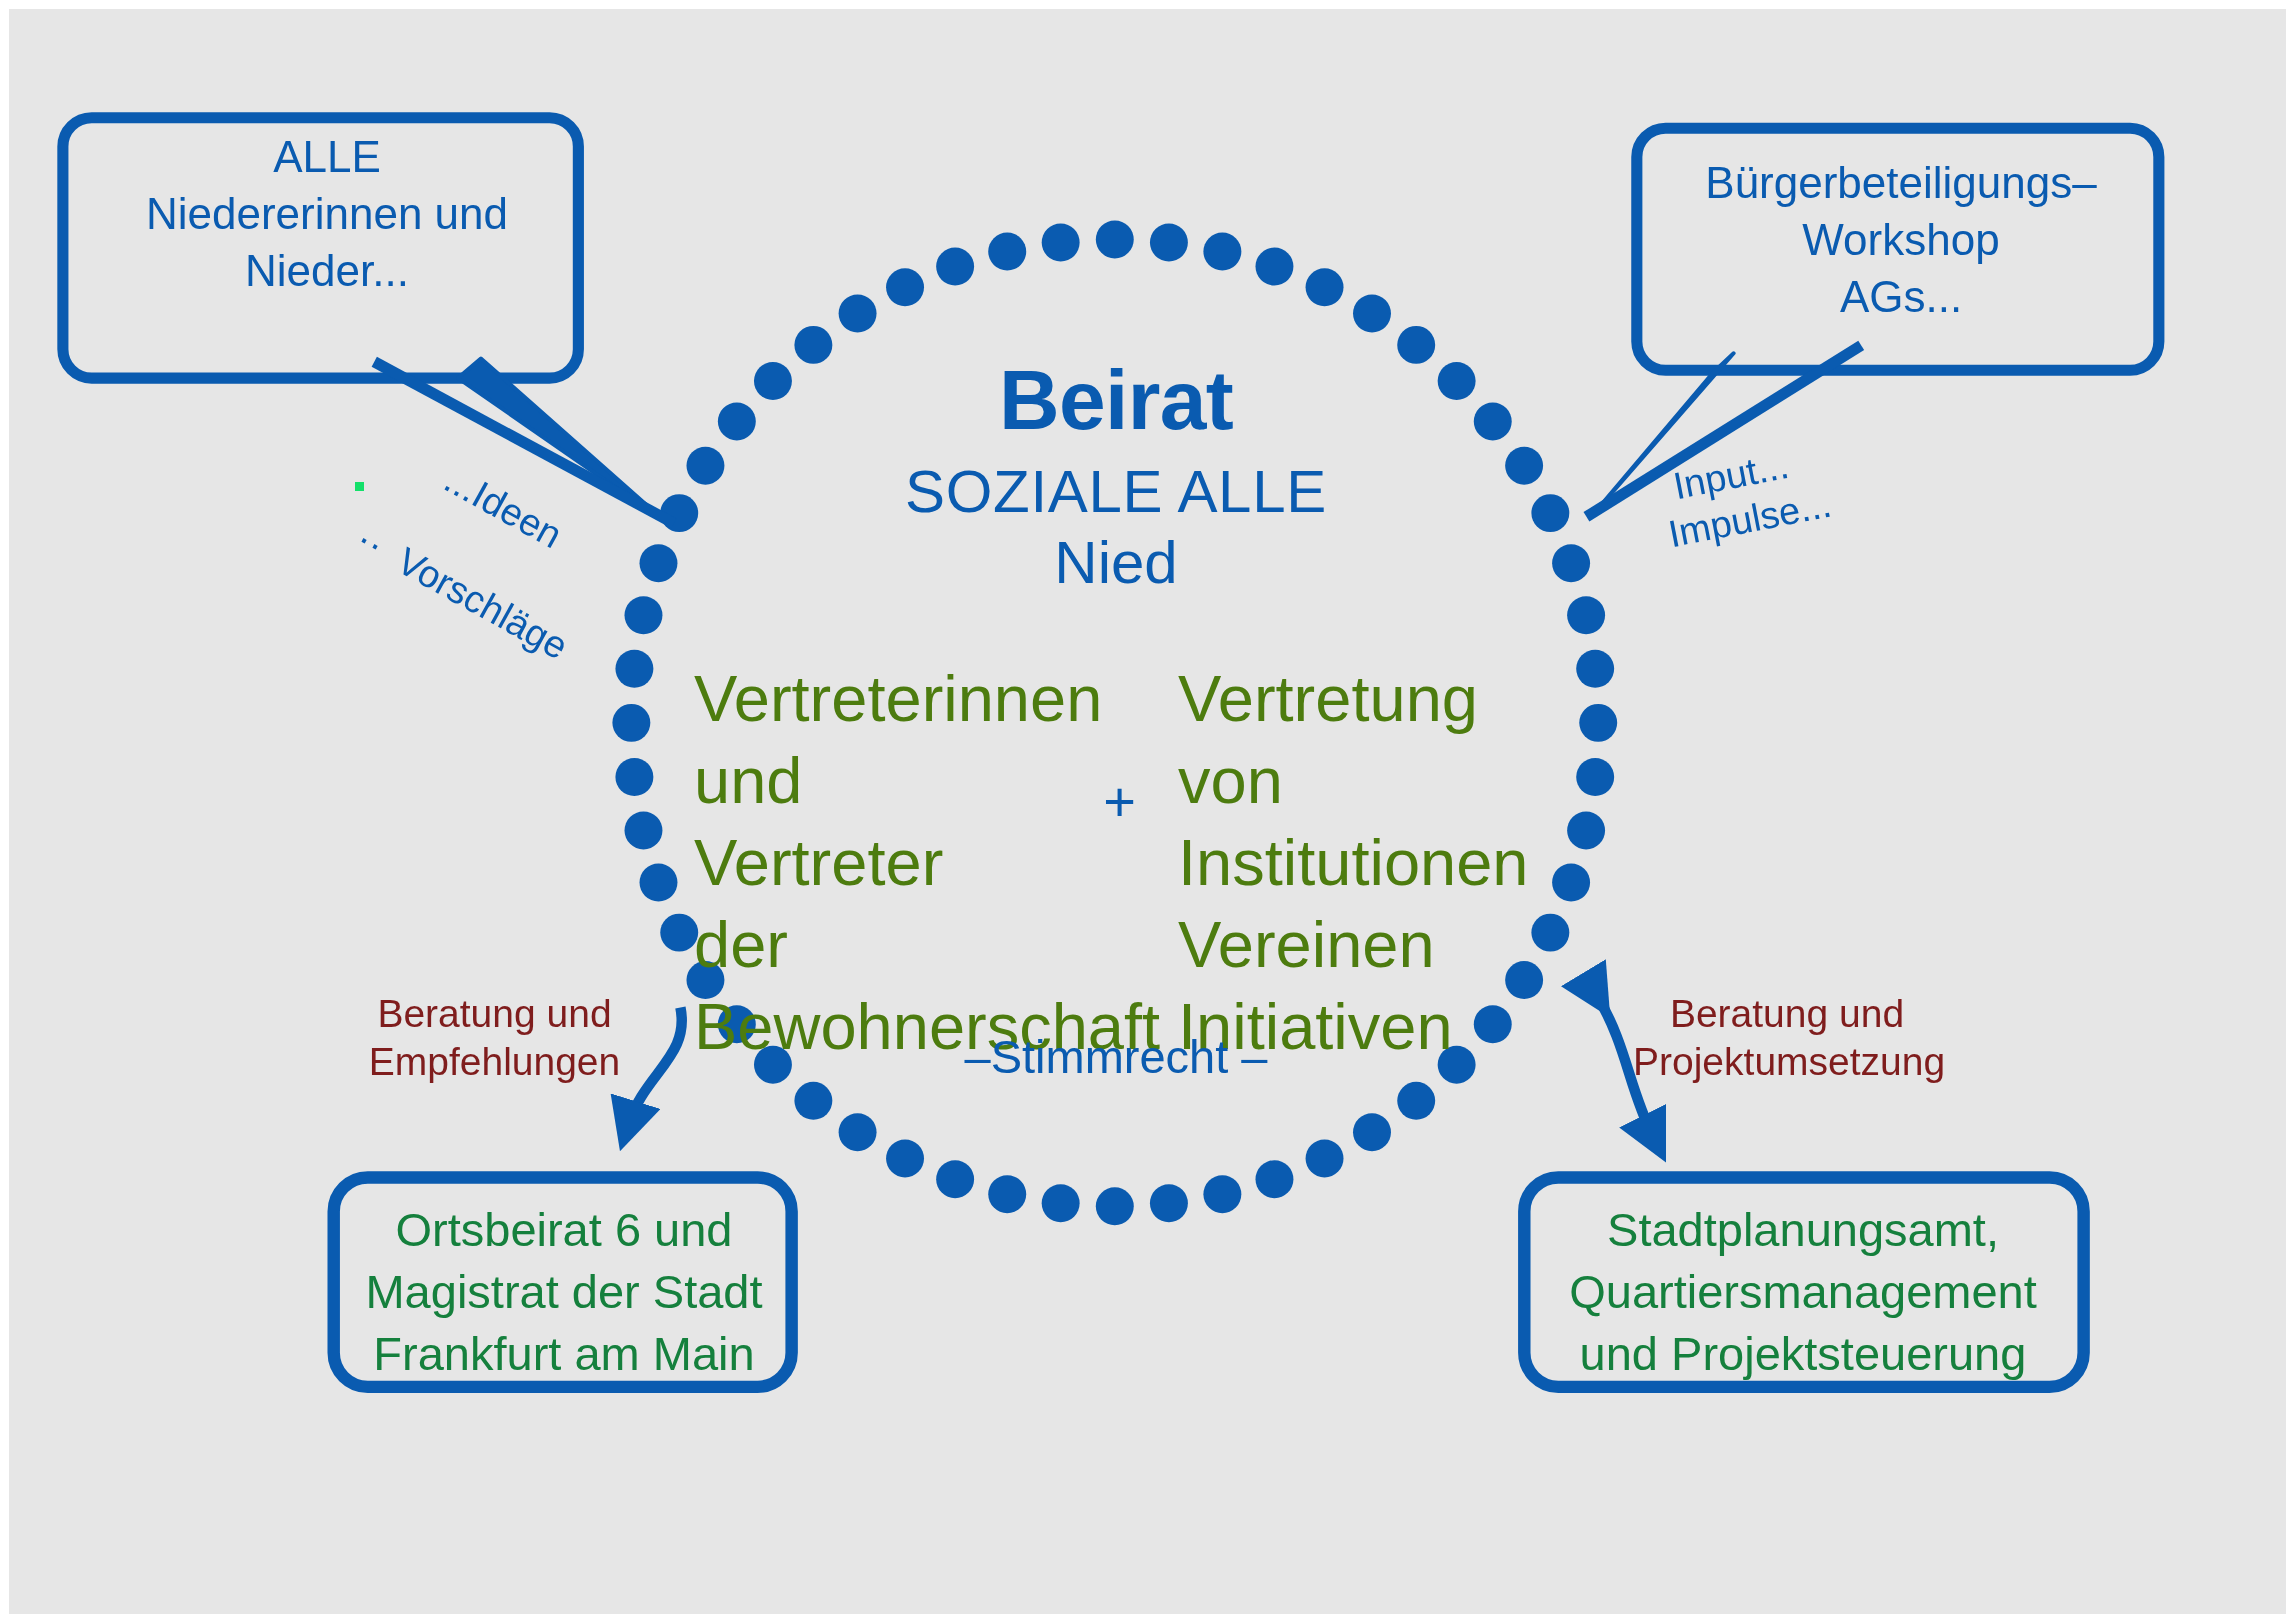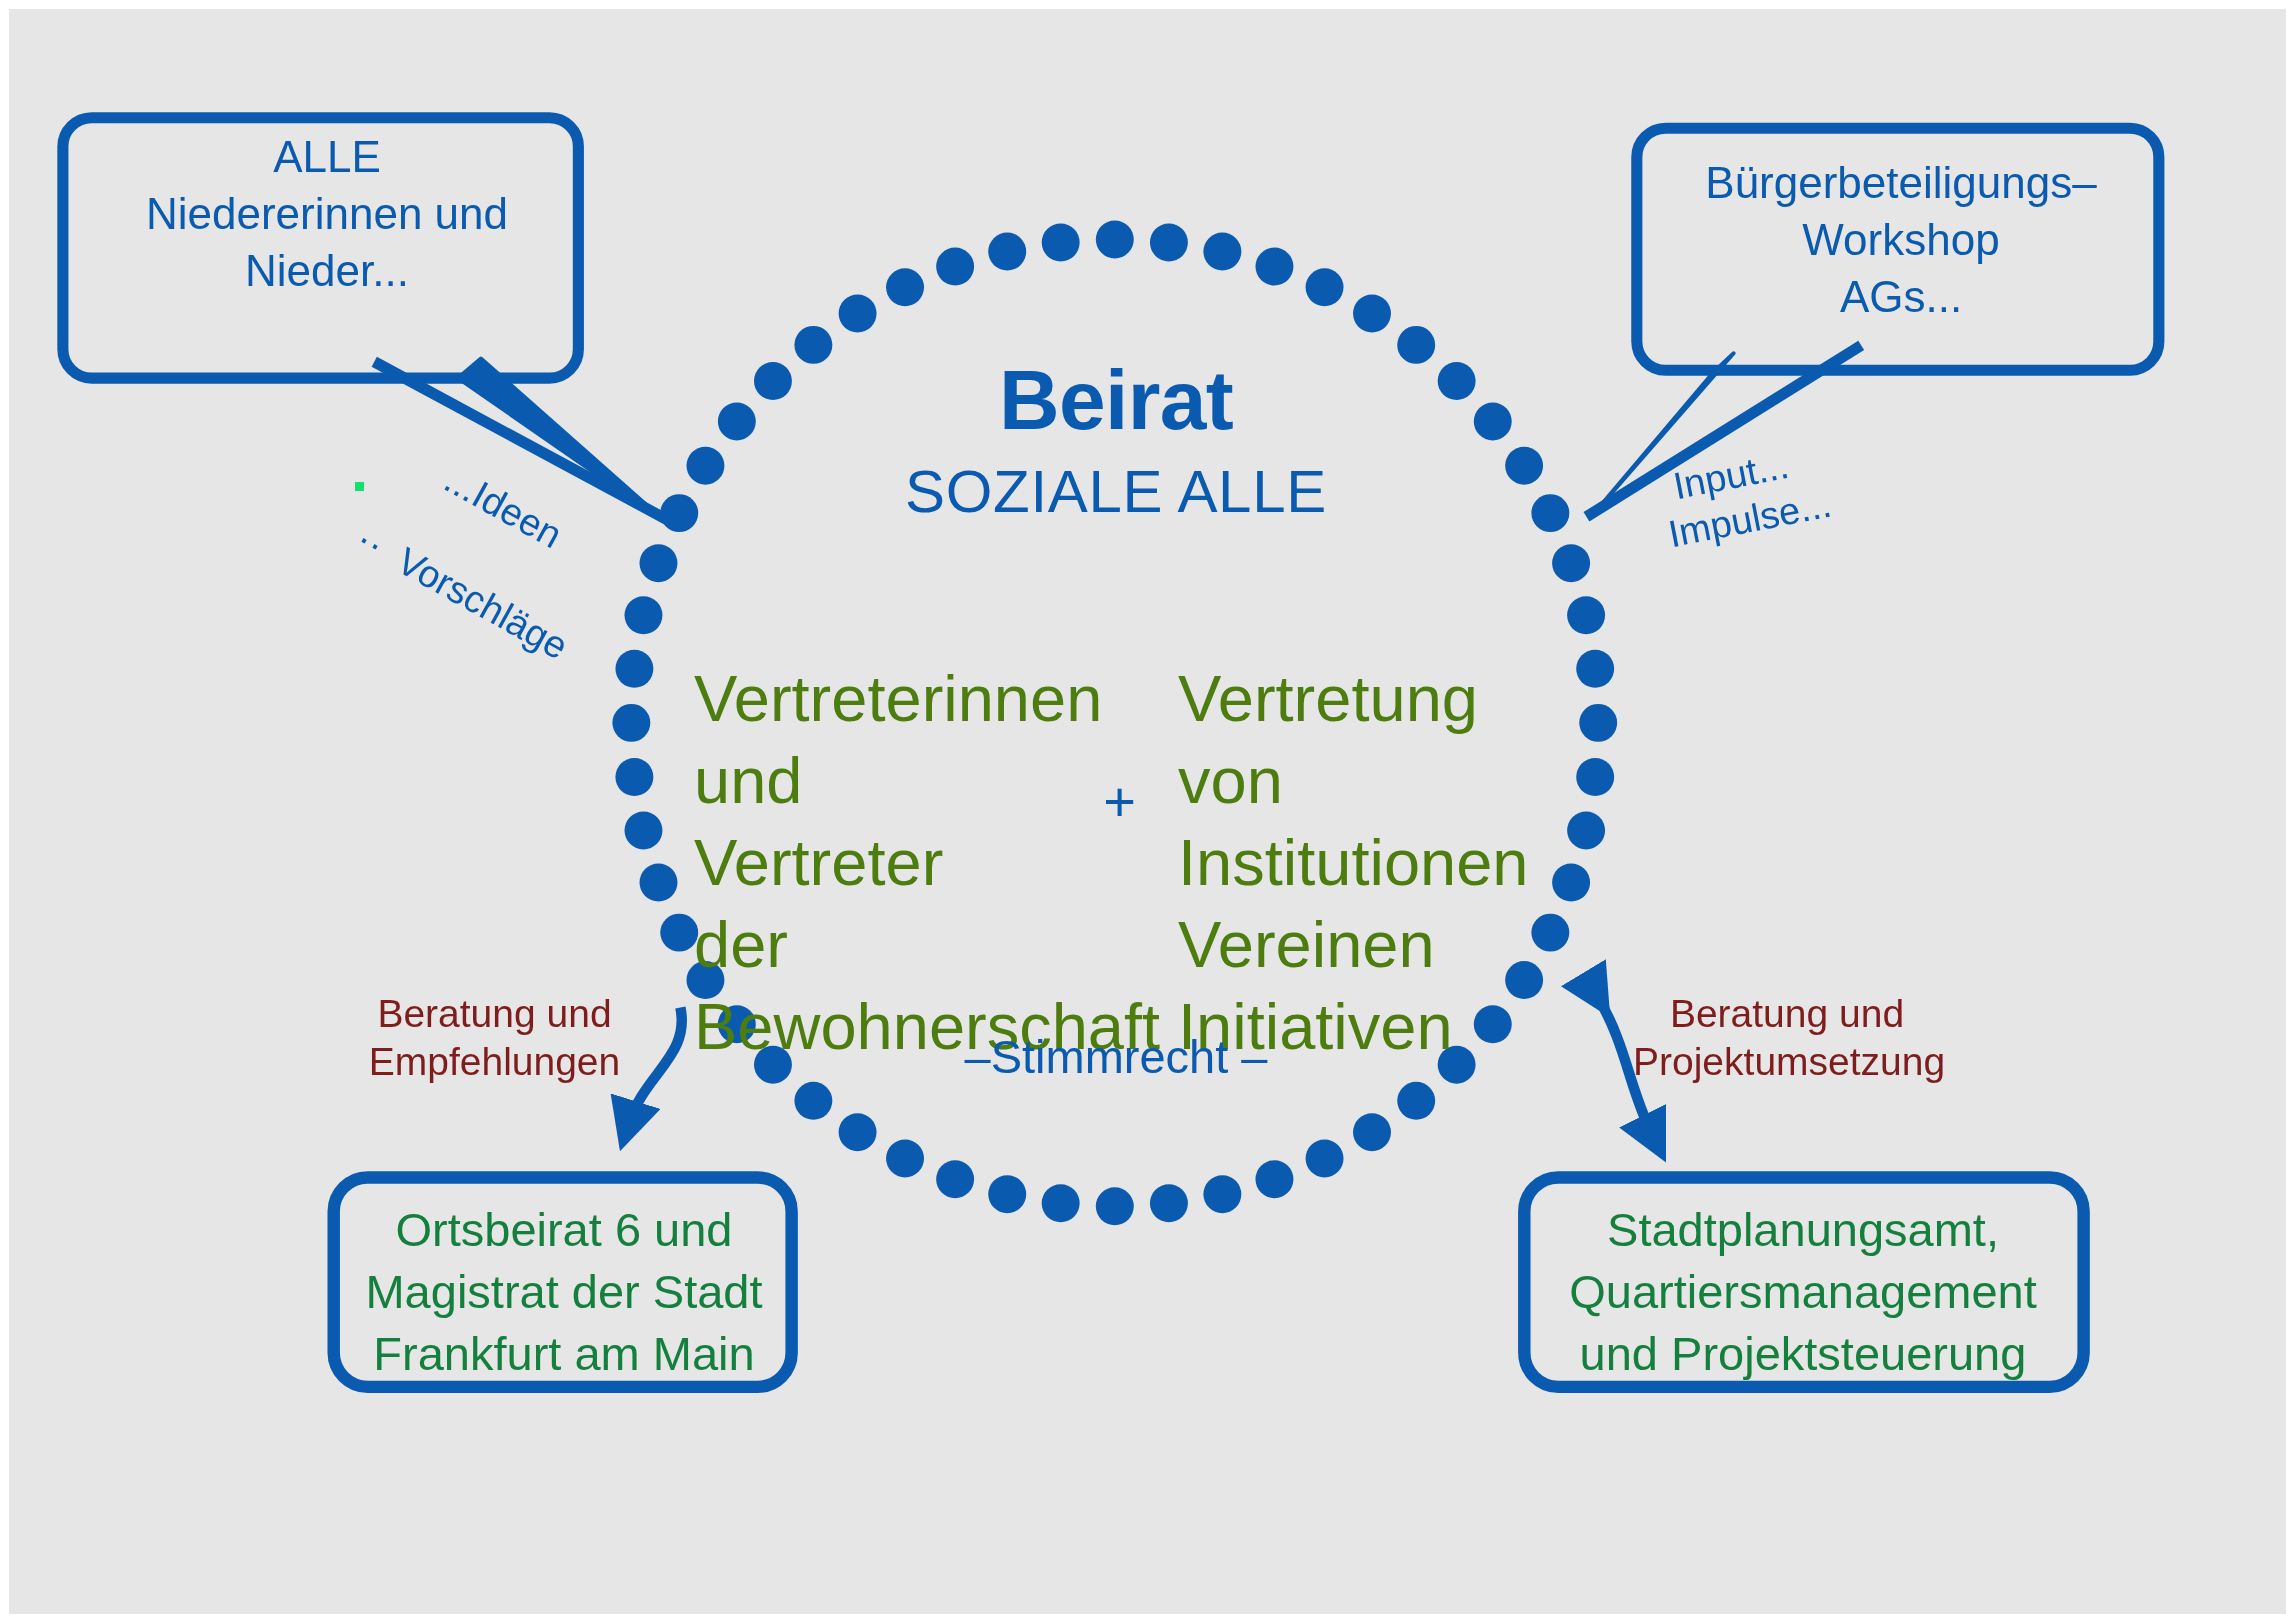--- a/index.html
+++ b/index.html
@@ -228,20 +228,21 @@
       <rect x="2330" y="1800" width="855" height="320" rx="52" ry="52" fill="none" stroke="#0a5bb0" stroke-width="19"></rect>
     </g>
 
     <path d="M1040,1540 C1055,1615 985,1640 960,1720" fill="none" stroke="#0a5bb0" stroke-width="16" marker-end="url(#arrowhead)"></path>
 
     <path d="M2440,1520 C2488,1600 2488,1660 2528,1740" fill="none" stroke="#0a5bb0" stroke-width="16" marker-start="url(#arrowhead)" marker-end="url(#arrowhead)"></path>
   </svg>
 
   <div class="txt center-title beirat">Beirat</div>
   <div class="txt center-title soz">SOZIALE ALLE</div>
+  <div class="txt center-title nied">Nied</div>
 
   <div class="col col-left">Vertreterinnen
 und
 Vertreter
 der
 Bewohnerschaft</div>
   <div class="plus">+</div>
   <div class="col col-right">Vertretung
 von
 Institutionen

